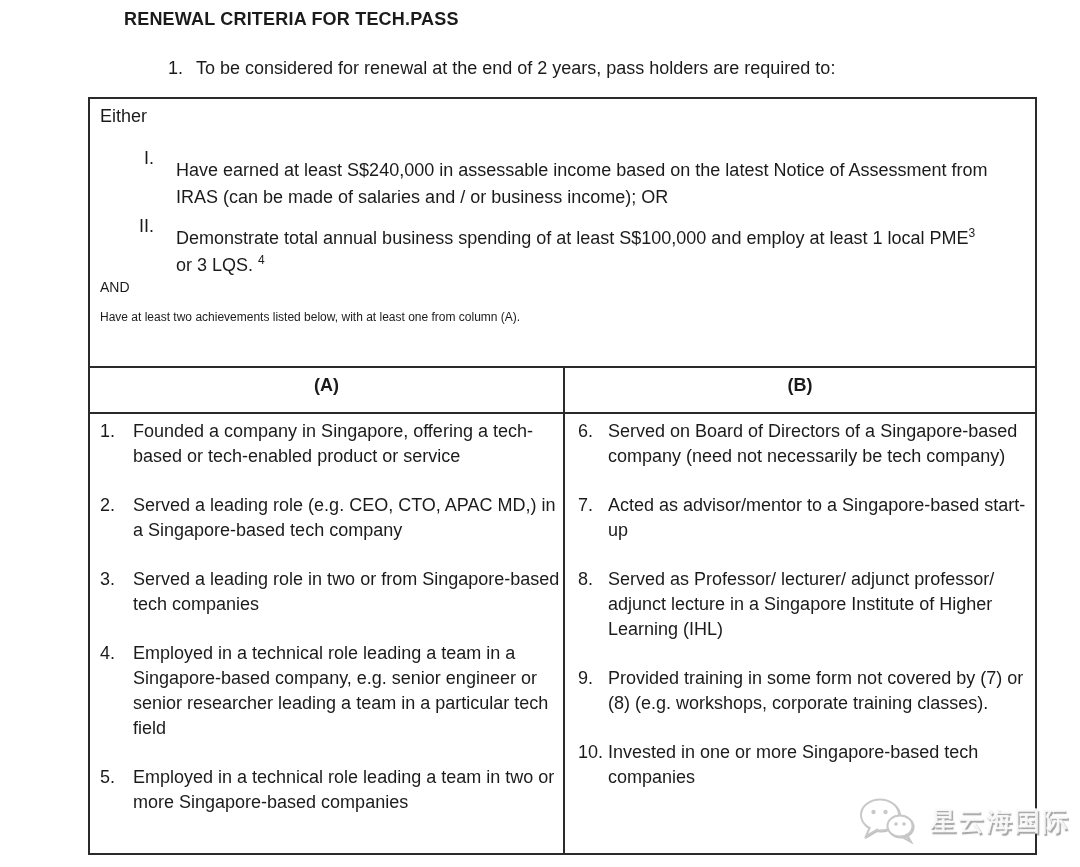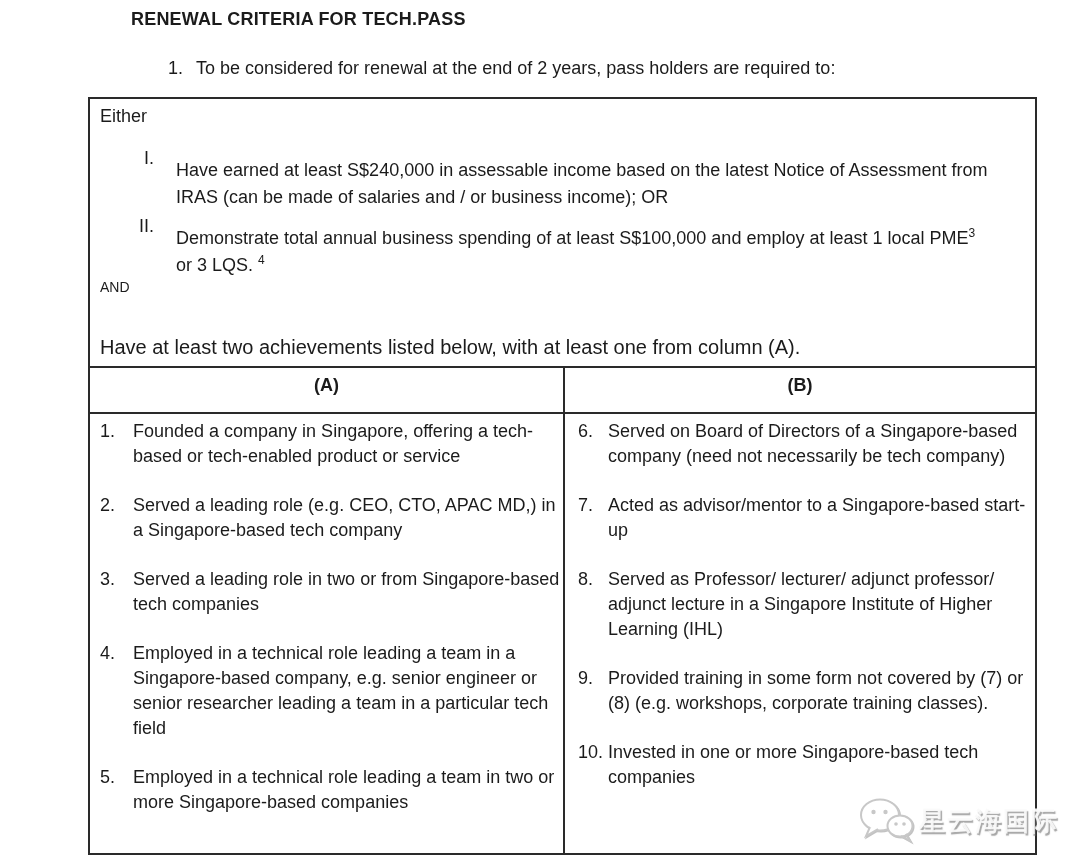--- a/index.html
+++ b/index.html
@@ -1,39 +1,39 @@
 <!DOCTYPE html>
 <html><head>
 <meta charset="utf-8">
 <style>
   html,body{margin:0;padding:0;}
   body{
     width:1080px;height:867px;position:relative;background:#ffffff;
     font-family:"Liberation Sans",sans-serif;color:#1b1b1b;overflow:hidden;
   }
   .doc-title{
-    position:absolute;left:131px;top:9px;
+    position:absolute;left:124px;top:9px;
     font-size:18px;font-weight:bold;letter-spacing:.2px;
   }
   .intro{position:absolute;left:168px;top:56px;font-size:18px;display:flex;line-height:25px;}
   .intro-num{width:28px;flex:none;}
 
   .criteria-box{
     position:absolute;left:88px;top:97px;width:949px;height:758px;
     border:2px solid #2a2a2a;box-sizing:border-box;padding-left:31px;
   }
   .either-label{position:absolute;left:10px;top:7px;font-size:18px;}
   .roman-list{position:absolute;left:44px;top:46px;}
   .roman-item{display:flex;font-size:18px;line-height:27px;margin-bottom:2px;}
   .roman-num{width:20px;text-align:right;flex:none;}
   .roman-text{margin-left:22px;width:815px;margin-top:12px;}
   sup{font-size:12px;line-height:0;vertical-align:super;}
 
   .and-label{position:absolute;left:10px;top:180px;font-size:14px;}
-  .achievements-line{position:absolute;left:10px;top:237px;font-size:20px;}
+  .achievements-line{position:absolute;left:10px;top:211px;font-size:12px;}
 
   .table-wrap{
     position:absolute;left:0;right:0;top:267px;bottom:0;
     border-top:2px solid #2a2a2a;display:flex;flex-direction:column;
   }
   .thead{display:flex;height:44px;border-bottom:2px solid #2a2a2a;}
   .th{font-size:18px;font-weight:bold;text-align:center;padding-top:7px;box-sizing:border-box;}
   .th-a{width:473px;}
   .th-b{flex:1;}
   .vdiv{width:2px;background:#2a2a2a;flex:none;}
@@ -41,21 +41,21 @@
   .col{box-sizing:border-box;padding-top:5px;}
   .col-a{width:473px;padding-left:10px;}
   .col-b{flex:1;padding-left:13px;}
   .t-item{display:flex;font-size:18px;line-height:25px;margin-bottom:24px;}
   .t-num{width:33px;flex:none;}
   .col-b .t-num{width:30px;}
   .t-text{width:428px;}
   .col-b .t-text{width:420px;}
 
   .watermark{
-    position:absolute;left:858px;top:796px;display:flex;align-items:center;gap:5px;
+    position:absolute;left:858px;top:796px;display:flex;align-items:center;gap:16px;
     pointer-events:none;
   }
   .wm-text{
     font-size:26px;letter-spacing:2px;font-weight:bold;
     color:rgba(250,250,250,.92);
     text-shadow:1.5px 1.5px 1px rgba(105,105,105,.6), -1px -1px 0 rgba(255,255,255,.85);
     white-space:nowrap;
   }
   .wm-icon{filter:drop-shadow(1px 1px 0 rgba(120,120,120,.45));}
 </style>

